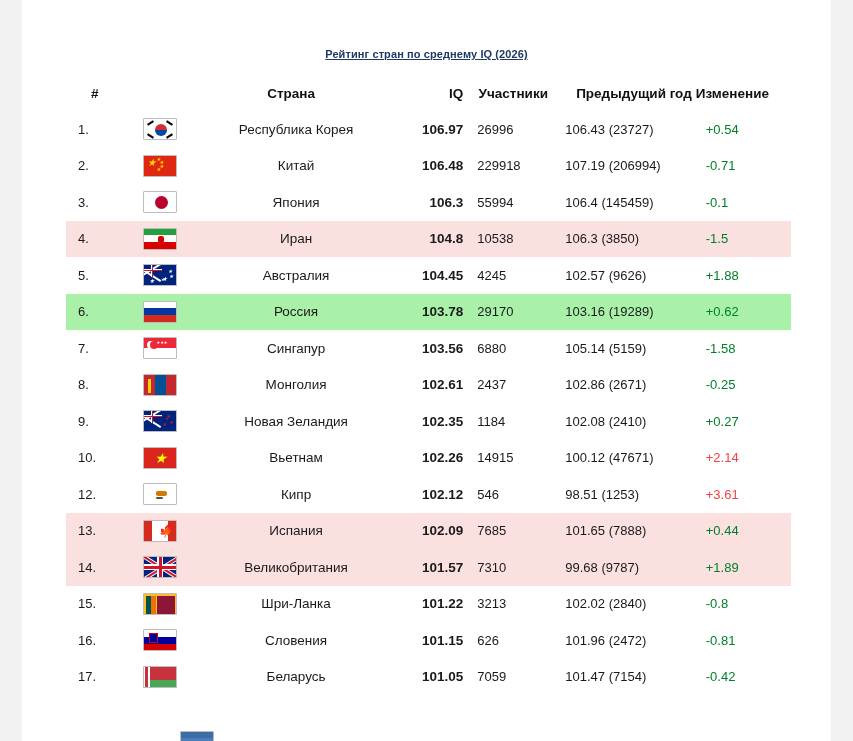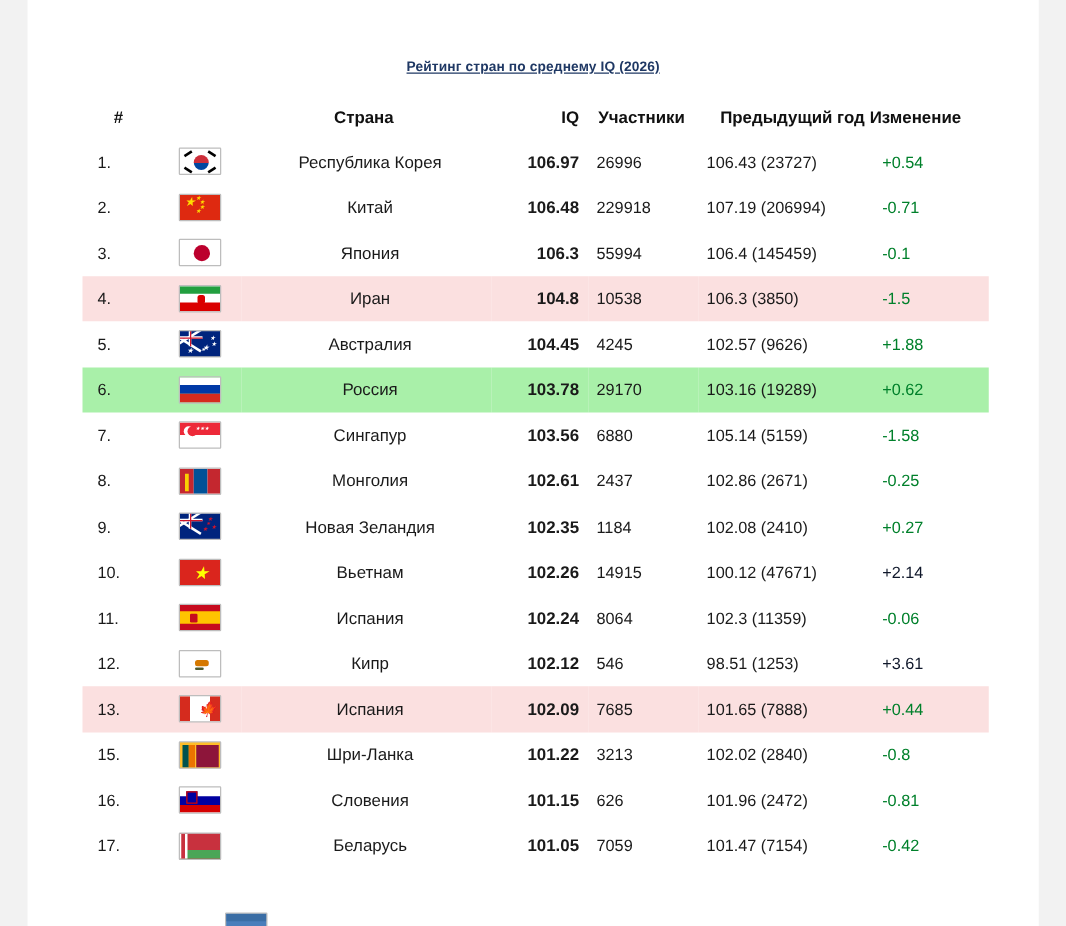--- a/index.html
+++ b/index.html
@@ -82,21 +82,21 @@
   th.c-iq { }
   th.c-part { text-align: center; padding-left: 0 !important; }
   th.c-prev { text-align: right; padding-left: 0 !important; }
   th.c-change { text-align: left; padding-left: 0 !important; }
 
   tr.hl-pink td { background: #fbe0e0; }
   tr.hl-green td { background: #a9f0a9; }
 
   .pos { color: #00802b; }
   .neg { color: #00802b; }
-  .big-pos { color: #0f172a; }
+  .big-pos { color: #ef4444; }
 
   .flag {
     display: inline-block;
     width: 34px;
     height: 22px;
     border: 1px solid #bdbdbd;
     box-sizing: border-box;
     position: relative;
     overflow: hidden;
     vertical-align: middle;
@@ -352,46 +352,46 @@
         <tr>
           <td class="c-rank">10.</td>
           <td class="c-flag"><span class="flag f-vn"><i class="st">★</i></span></td>
           <td class="c-country">Вьетнам</td>
           <td class="c-iq">102.26</td>
           <td class="c-part">14915</td>
           <td class="c-prev">100.12 (47671)</td>
           <td class="c-change big-pos">+2.14</td>
         </tr>
         <tr>
-          <td class="c-rank">11.</td>
-          <td class="c-flag"><span class="flag f-es"><i class="m"></i><i class="e"></i></span></td>
-          <td class="c-country">Испания</td>
-          <td class="c-iq">102.24</td>
-          <td class="c-part">8064</td>
-          <td class="c-prev">102.3 (11359)</td>
-          <td class="c-change neg">-0.06</td>
-        </tr>
-        <tr>
           <td class="c-rank">12.</td>
           <td class="c-flag"><span class="flag f-cy"><i class="isl"></i><i class="lv1"></i></span></td>
           <td class="c-country">Кипр</td>
           <td class="c-iq">102.12</td>
           <td class="c-part">546</td>
           <td class="c-prev">98.51 (1253)</td>
           <td class="c-change big-pos">+3.61</td>
         </tr>
         <tr class="hl-pink">
           <td class="c-rank">13.</td>
           <td class="c-flag"><span class="flag f-ca"><i class="l"></i><i class="r"></i><i class="mp">🍁</i></span></td>
           <td class="c-country">Испания</td>
           <td class="c-iq">102.09</td>
           <td class="c-part">7685</td>
           <td class="c-prev">101.65 (7888)</td>
           <td class="c-change pos">+0.44</td>
         </tr>
+        <tr class="hl-pink">
+          <td class="c-rank">14.</td>
+          <td class="c-flag"><span class="flag f-gb"><i class="d1"></i><i class="d2"></i><i class="d1r"></i><i class="d2r"></i><i class="hx"></i><i class="vx"></i><i class="hxr"></i><i class="vxr"></i></span></td>
+          <td class="c-country">Великобритания</td>
+          <td class="c-iq">101.57</td>
+          <td class="c-part">7310</td>
+          <td class="c-prev">99.68 (9787)</td>
+          <td class="c-change pos">+1.89</td>
+        </tr>
         <tr>
           <td class="c-rank">15.</td>
           <td class="c-flag"><span class="flag f-lk"><i class="g"></i><i class="o"></i><i class="m"></i></span></td>
           <td class="c-country">Шри-Ланка</td>
           <td class="c-iq">101.22</td>
           <td class="c-part">3213</td>
           <td class="c-prev">102.02 (2840)</td>
           <td class="c-change neg">-0.8</td>
         </tr>
         <tr>

